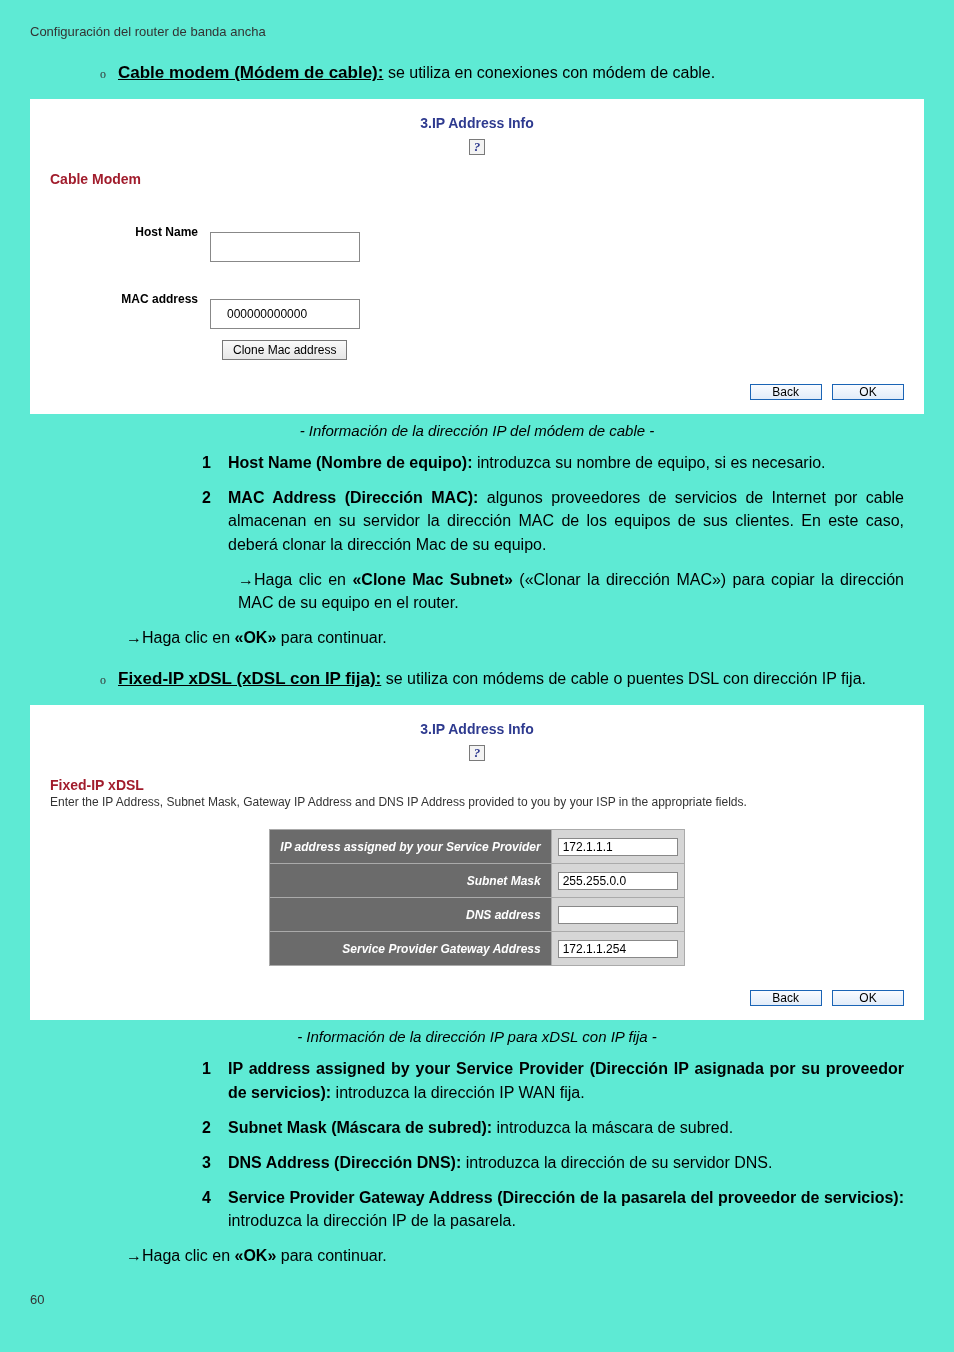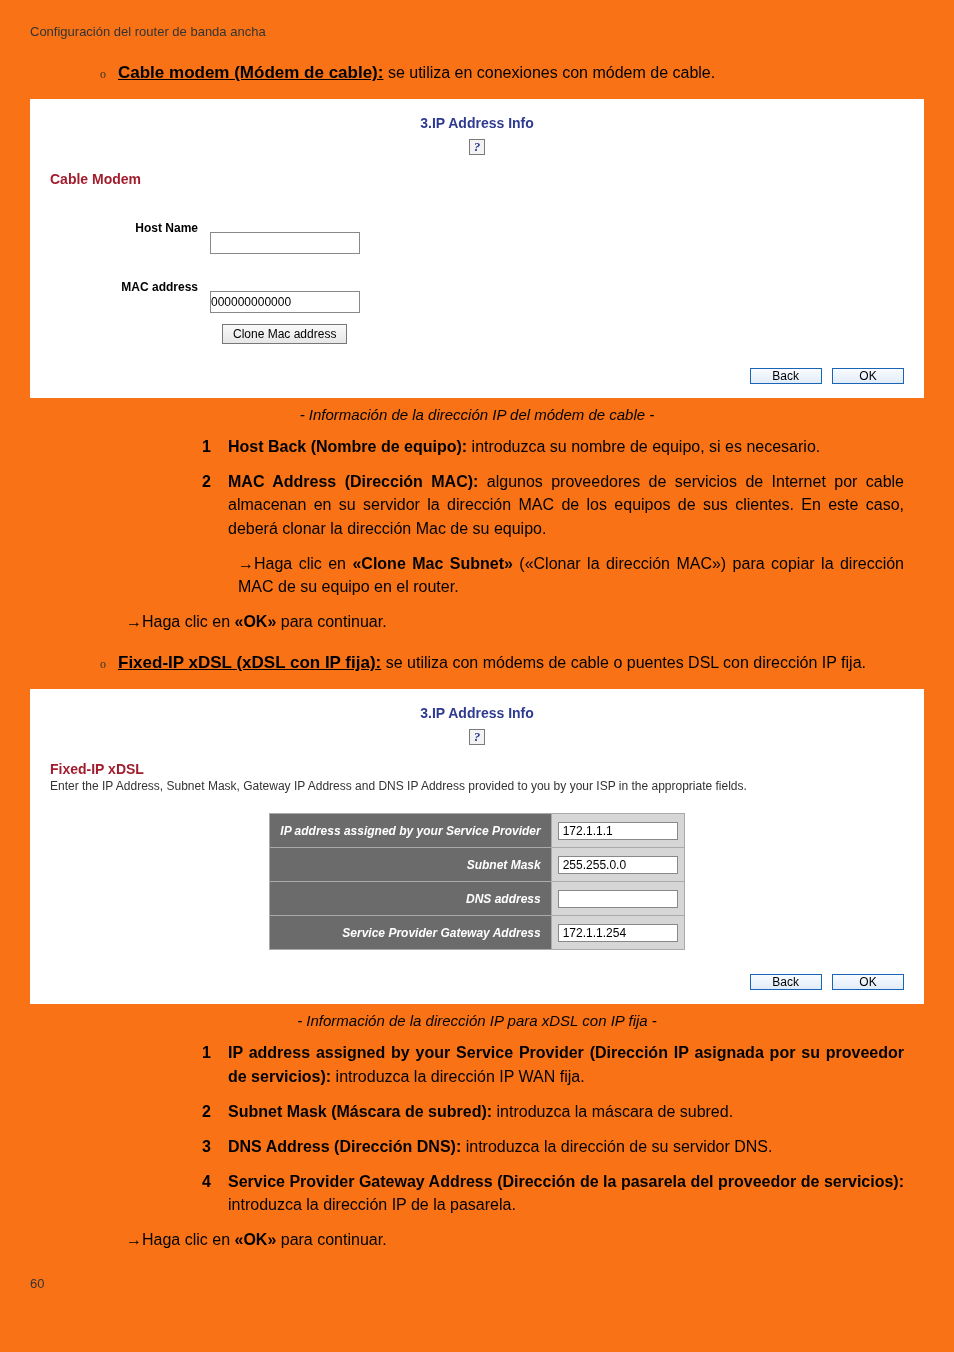--- a/index.html
+++ b/index.html
@@ -3,21 +3,21 @@
   <meta charset="utf-8">
   <style>
     * { box-sizing: border-box; margin: 0; padding: 0; }
     body {
       font-family: Arial, Helvetica, sans-serif;
       background: #fff;
       color: #000;
       width: 954px;
     }
     .page-bg {
-      background: #f97316;
+      background: #5eead4;
       padding: 24px 30px 40px 30px;
       min-height: 1352px;
     }
     .header-text {
       font-size: 13px;
       color: #333;
       margin-bottom: 24px;
     }
     .bullet-line {
       margin-left: 70px;
@@ -80,24 +80,24 @@
     }
     .form-label {
       width: 160px;
       text-align: right;
       font-size: 12px;
       font-weight: bold;
       padding-right: 12px;
     }
     .text-input {
       width: 150px;
-      height: 22px;
+      height: 30px;
       font-size: 12px;
       border: 1px solid #888;
-      padding: 1px 0;
+      padding: 1px 16px;
       background: #fff;
       margin-top: 31px;
     }
     .clone-btn {
       margin-left: 172px;
       margin-top: 5px;
       font-size: 12px;
       padding: 2px 10px;
       border: 1px solid #777;
       background: linear-gradient(#fafafa, #e6e6e6);
@@ -233,21 +233,21 @@
       <button class="win-btn">Back</button>
       <button class="win-btn">OK</button>
     </div>
   </div>
 
   <div class="caption">- Información de la dirección IP del módem de cable -</div>
 
   <div class="num-list">
     <div class="num-item">
       <span class="num-marker">1</span>
-      <span class="num-content"><b>Host Back (Nombre de equipo):</b><span> introduzca su nombre de equipo, si es necesario.</span></span>
+      <span class="num-content"><b>Host Name (Nombre de equipo):</b><span> introduzca su nombre de equipo, si es necesario.</span></span>
     </div>
     <div class="num-item">
       <span class="num-marker">2</span>
       <span class="num-content"><b>MAC Address (Dirección MAC):</b><span> algunos proveedores de servicios de Internet por cable almacenan en su servidor la dirección MAC de los equipos de sus clientes. En este caso, deberá clonar la dirección Mac de su equipo.</span></span>
     </div>
   </div>
 
   <div class="arrow-line">
     <span>
       <span class="arrow">→Haga clic en </span><b>«Clone Mac Subnet»</b><span> («Clonar la dirección MAC») para copiar la dirección MAC de su equipo en el router.</span>

